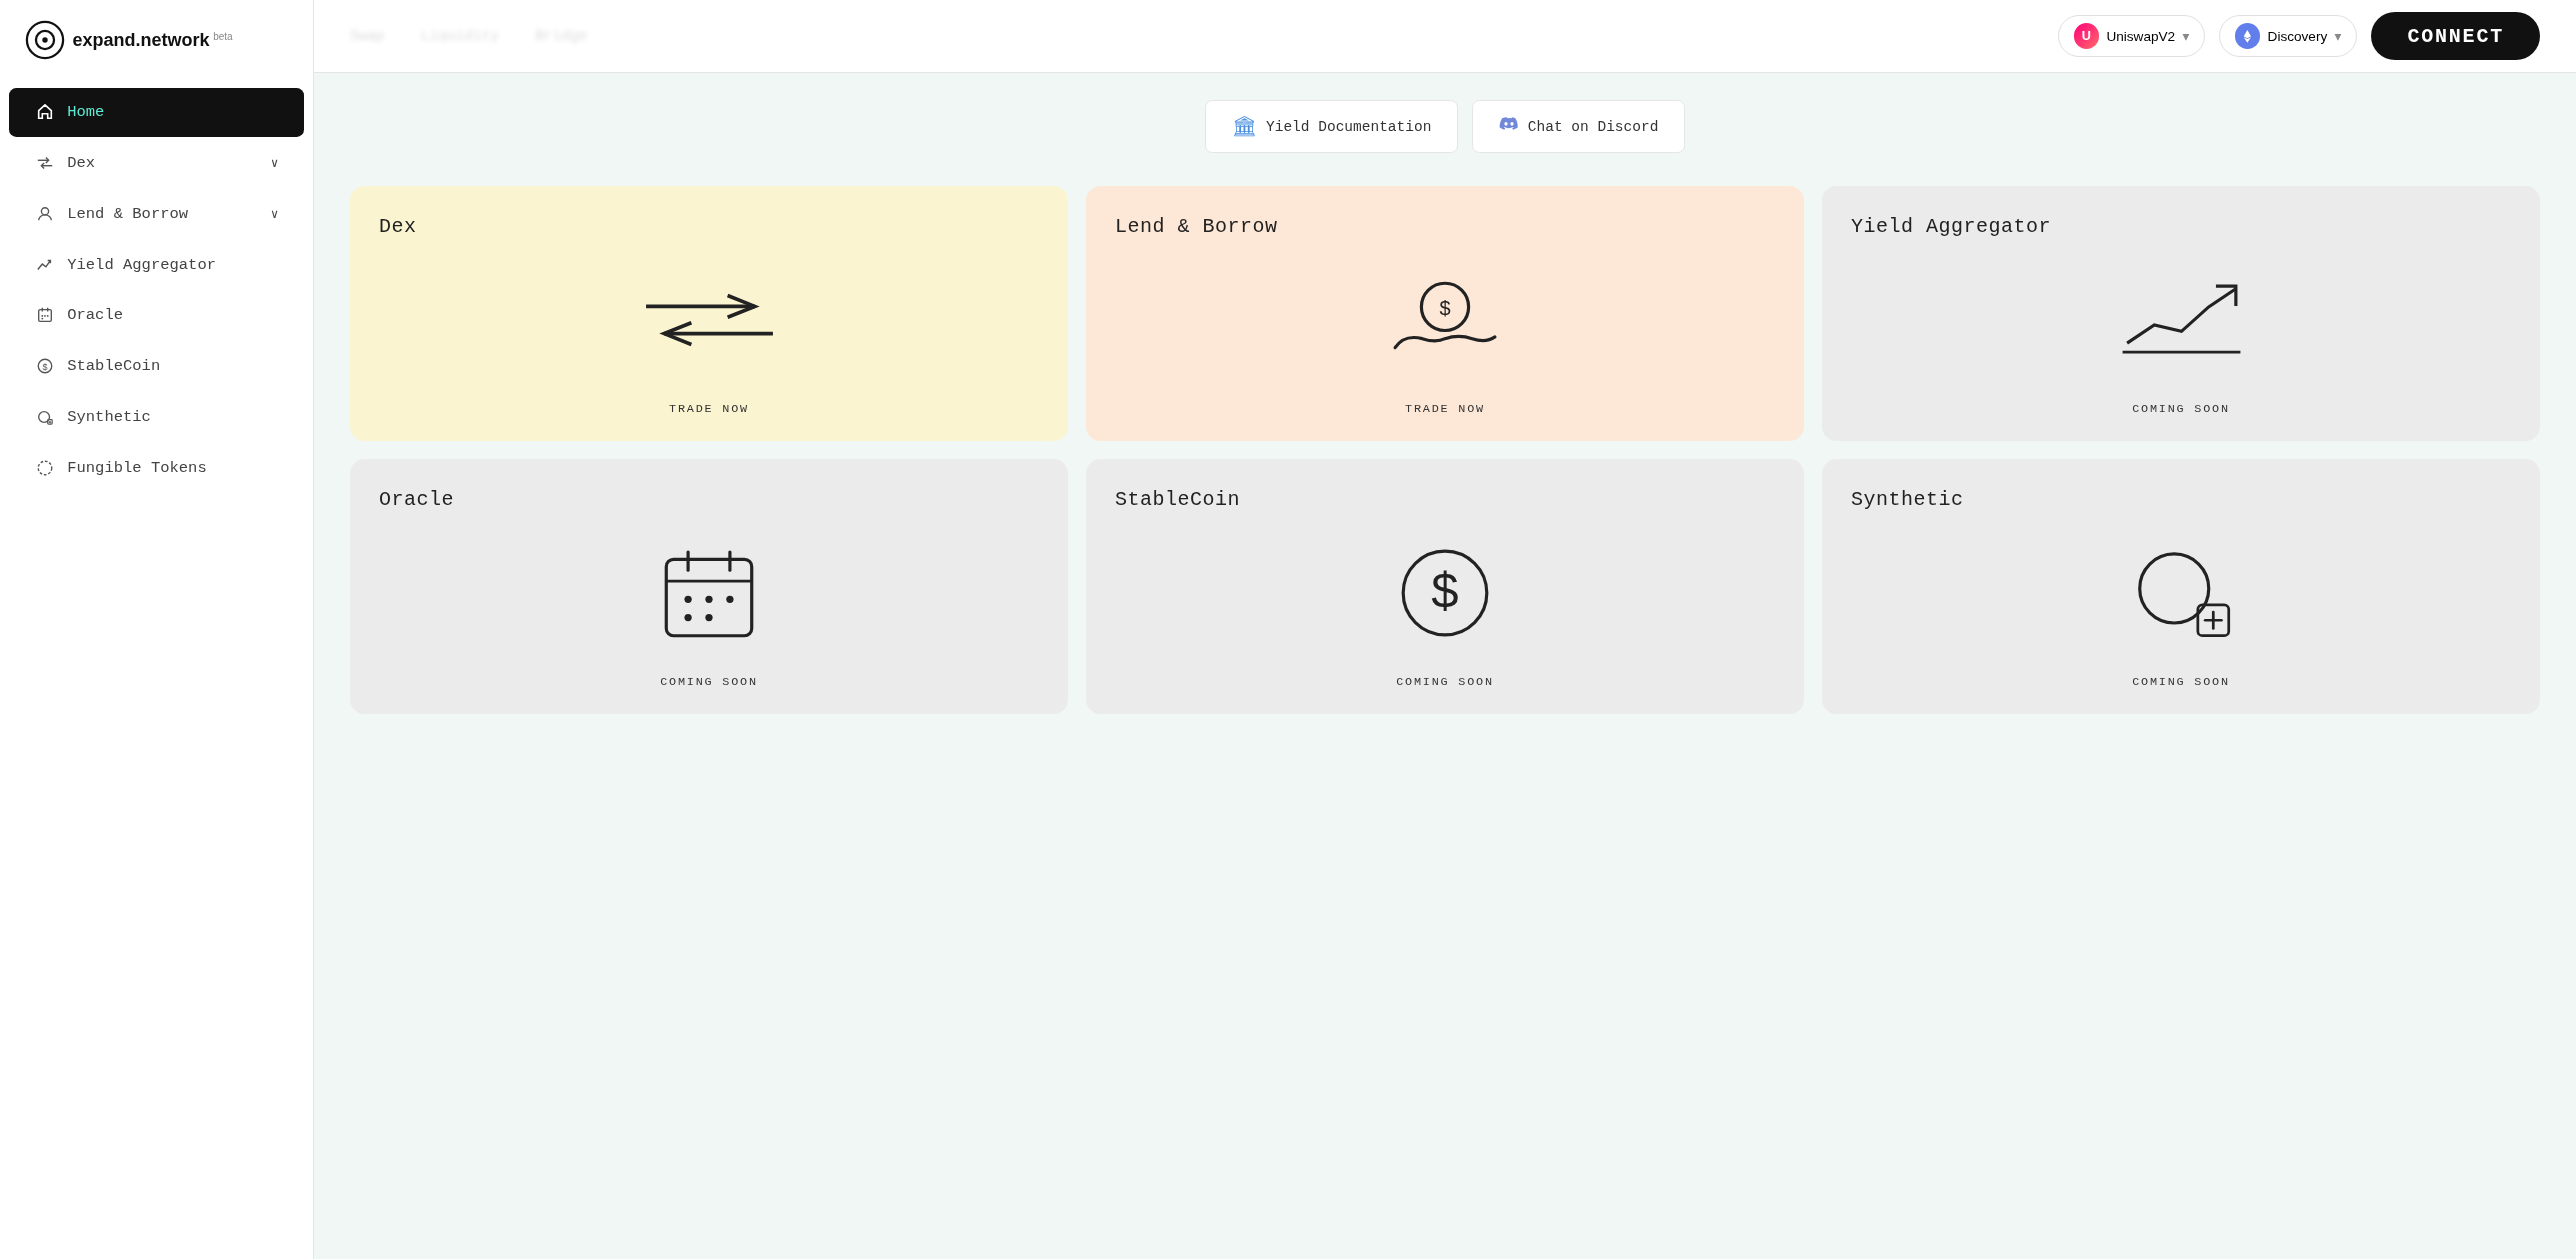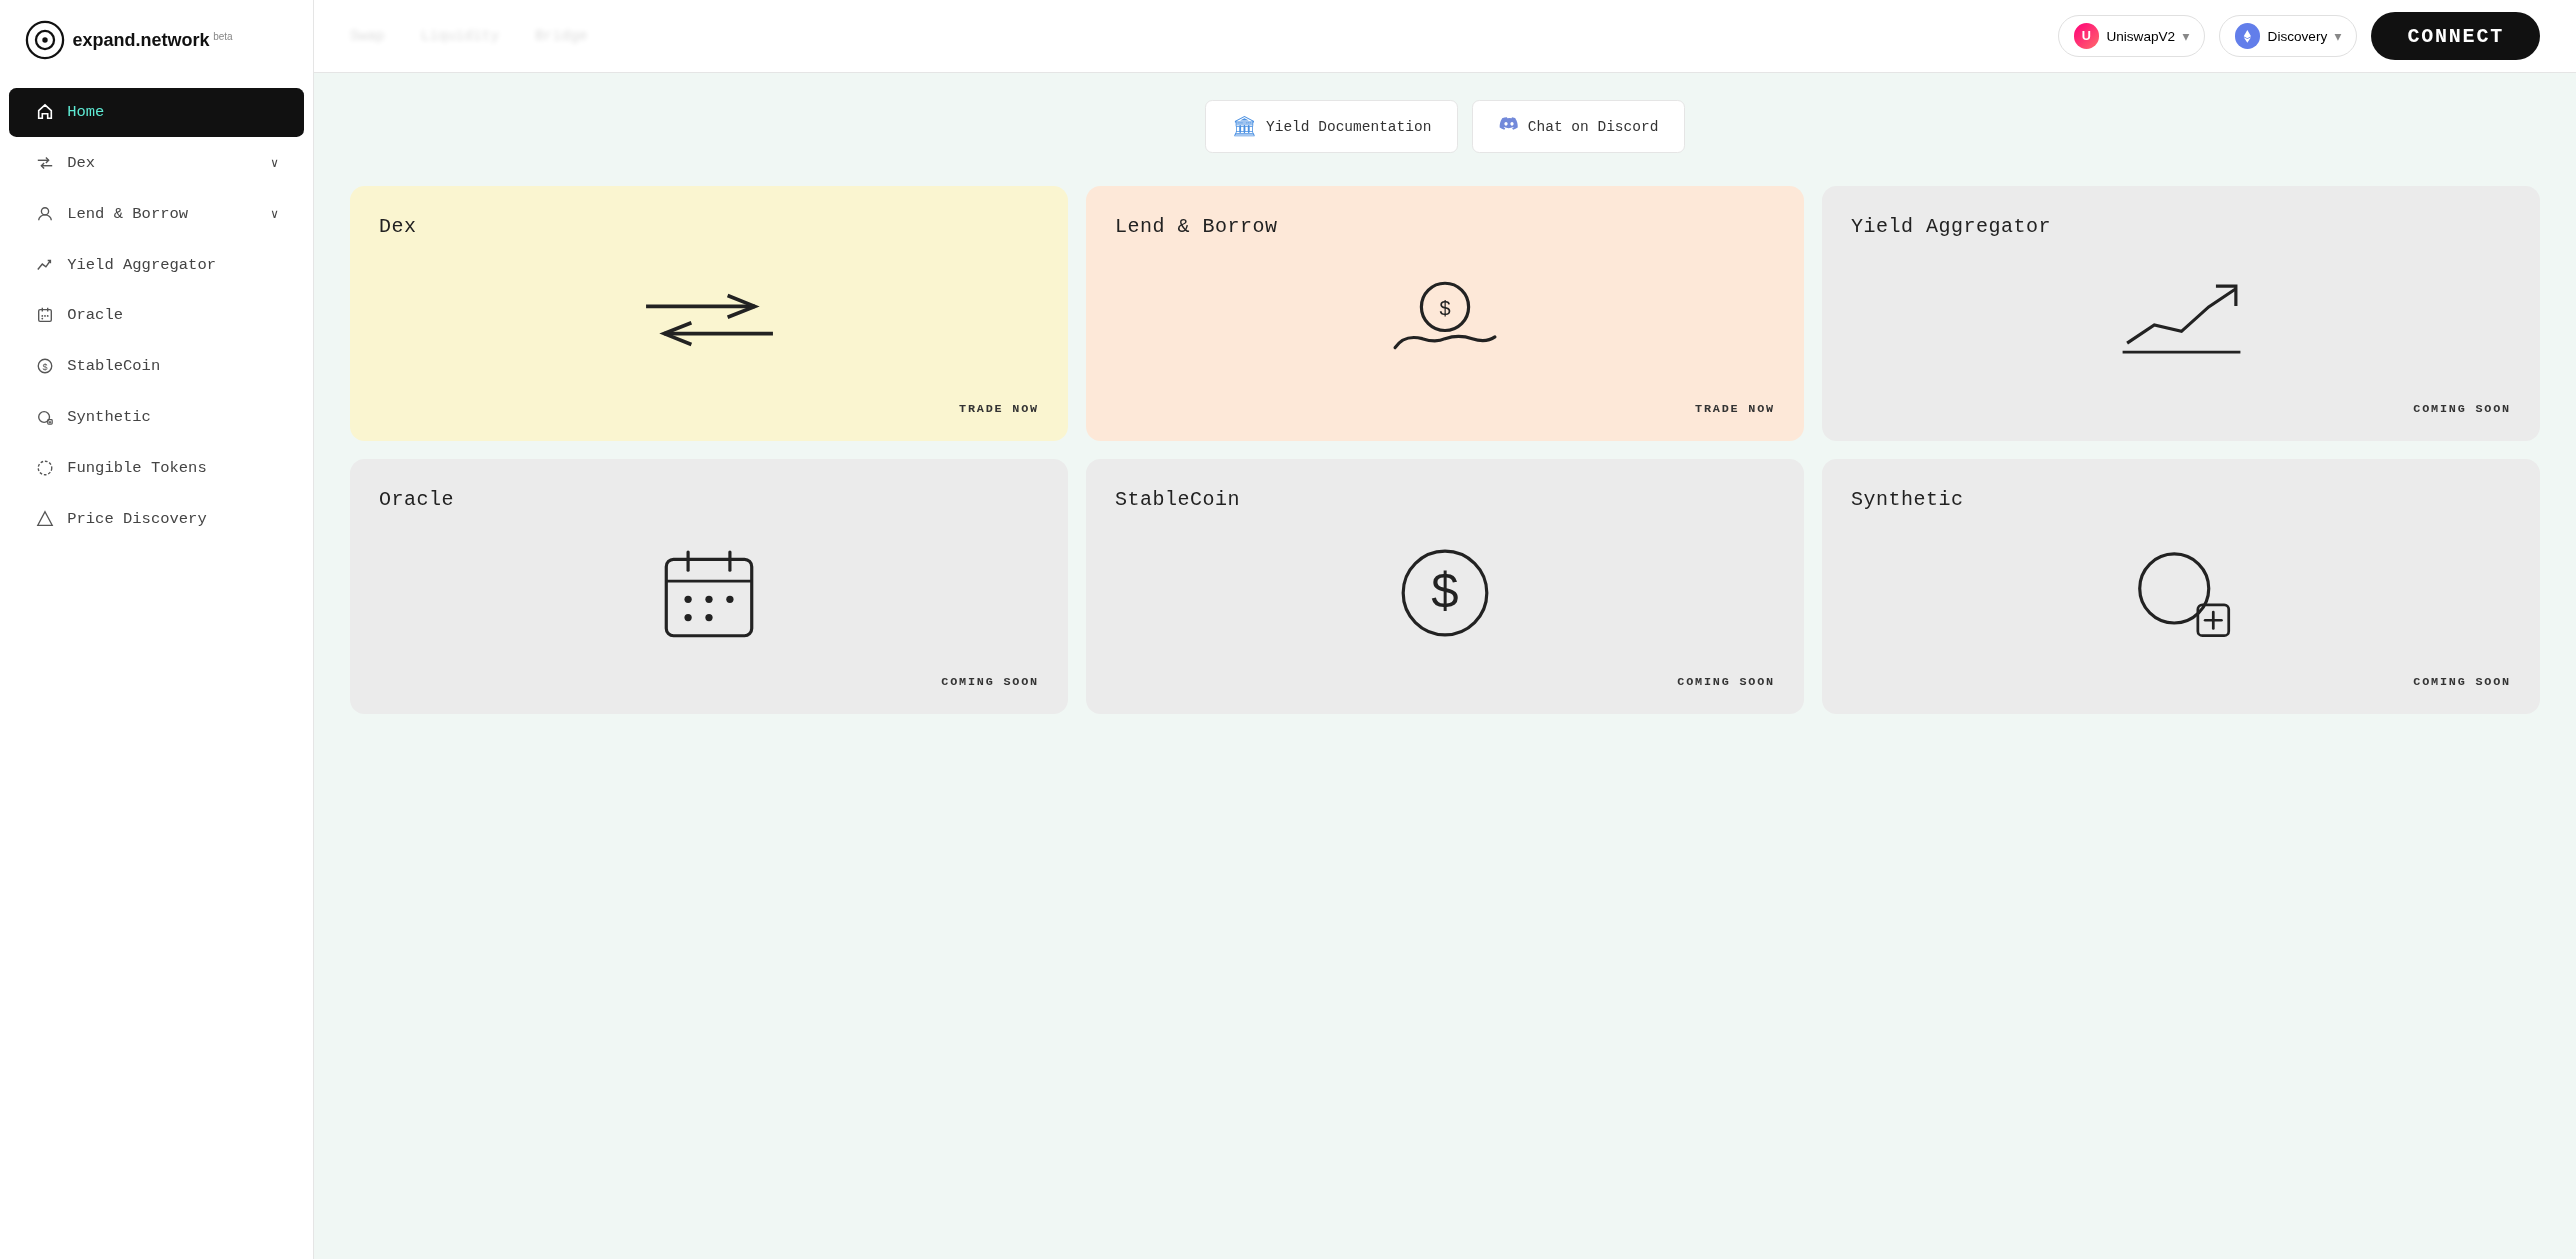--- a/index.html
+++ b/index.html
@@ -186,24 +186,24 @@
       color: #222;
       letter-spacing: 0.5px;
     }
     .card-icon-area {
       flex: 1;
       display: flex;
       align-items: center;
       justify-content: center;
     }
     .card-action {
-      text-align: right;
+      text-align: center;
       font-family: 'Courier New', Courier, monospace;
       font-size: 11.8px;
-      font-weight: bold;
+      font-weight: normal;
       letter-spacing: 1.8px;
       color: #333;
     }
 
     
     svg { overflow: visible; }
   </style>
 </head>
 <body>
 
@@ -304,28 +304,20 @@
 
     <div class="nav-item">
       <span class="nav-icon">
         <svg width="18" height="18" viewBox="0 0 20 20" fill="none">
             <circle cx="10" cy="10" r="7.5" stroke="#555" stroke-width="1.5" fill="none" stroke-dasharray="3 2"></circle>
           </svg>
       </span>
       <span>Fungible Tokens</span>
     </div>
 
-    <div class="nav-item">
-      <span class="nav-icon">
-        <svg width="18" height="18" viewBox="0 0 20 20" fill="none">
-            <polygon points="10,2 18,17 2,17" stroke="#555" stroke-width="1.5" fill="none"></polygon>
-          </svg>
-      </span>
-      <span>Price Discovery</span>
-    </div>
 
   </nav>
 </aside>
 
 <div class="main">
 
   <header class="header">
     <div class="header-nav-blurred">
       <span>Swap</span>
         <span>Liquidity</span>

